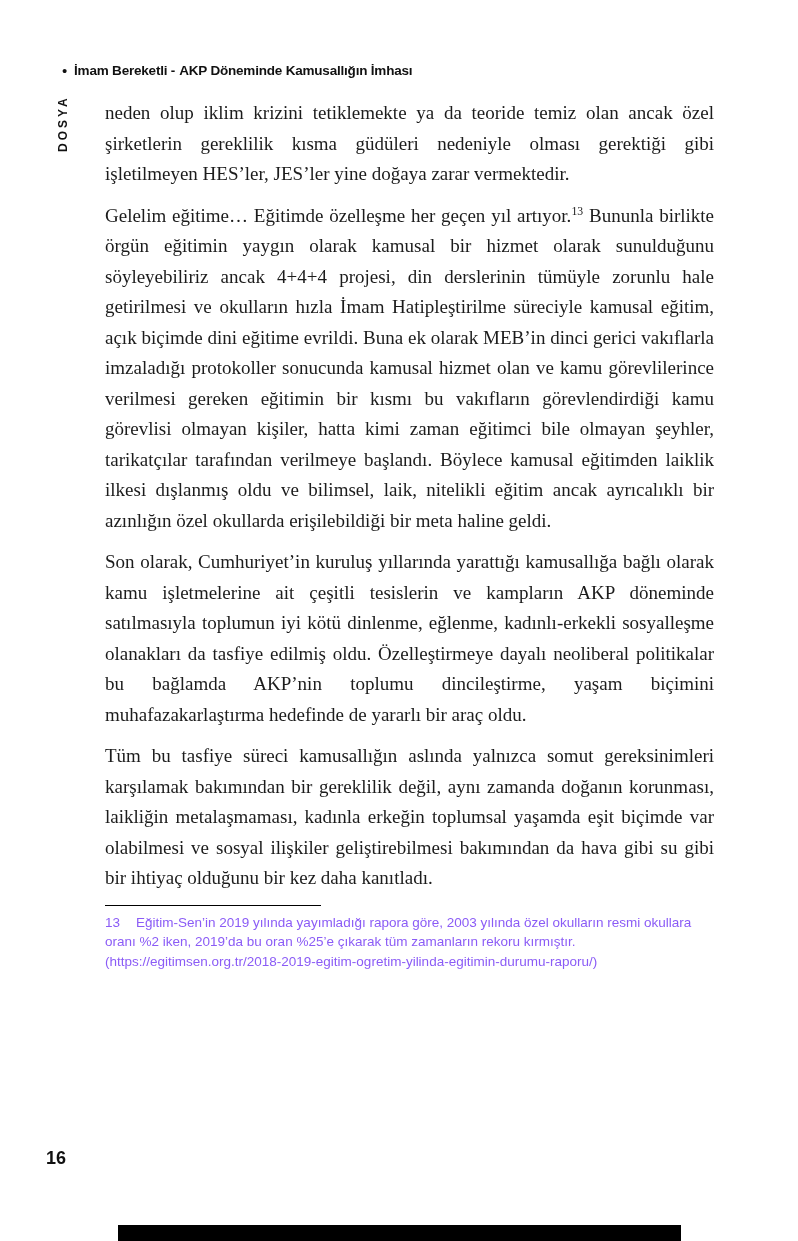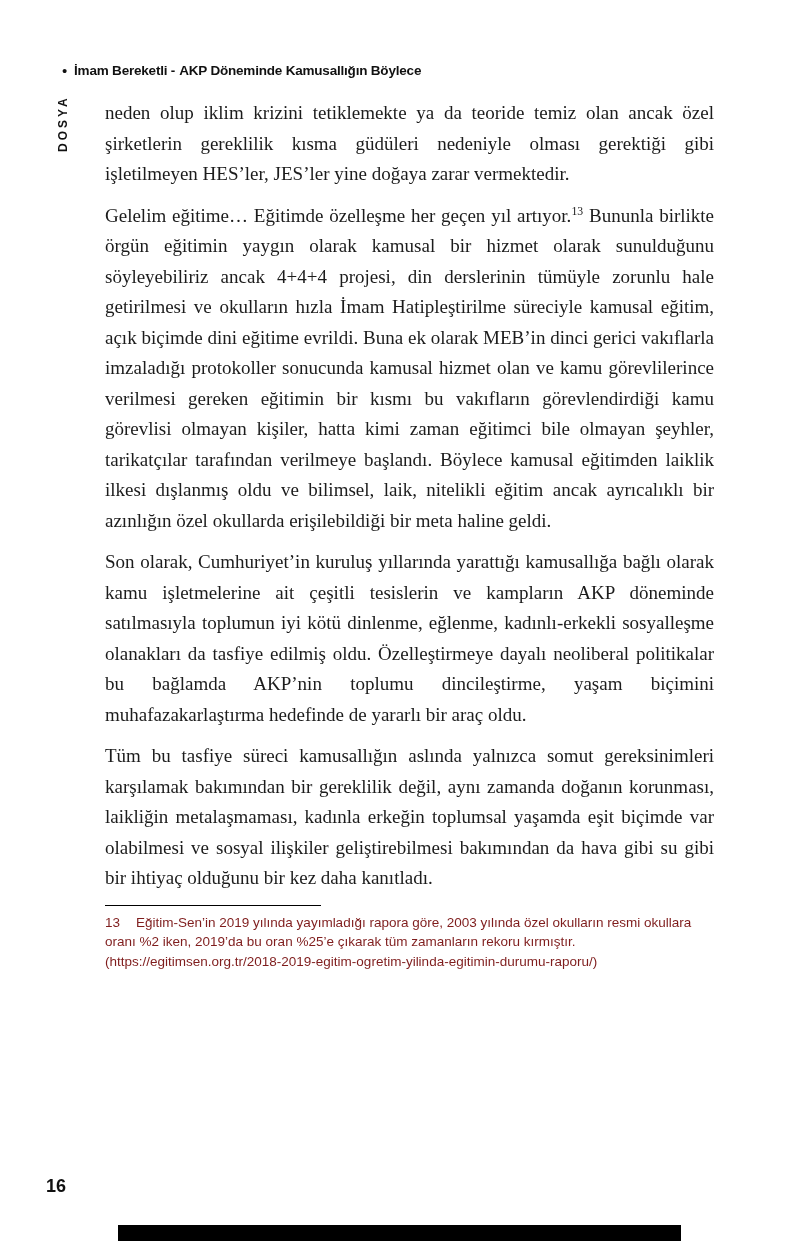--- a/index.html
+++ b/index.html
@@ -68,30 +68,30 @@
   .footnote-rule {
     width: 216px;
     border-top: 1.5px solid #000;
     margin-bottom: 7px;
   }
   .footnote {
     font-family: "Liberation Sans", sans-serif;
     font-size: 13.5px;
     line-height: 19.5px;
     text-align: left;
-    color: #7f1d1d;
+    color: #8b5cf6;
     margin: 0;
   }
   .footnote .fn-num { margin-right: 16px; }
 
   
   .page-number {
     position: absolute;
     left: 46px;
-    top: 1176px;
+    top: 1148px;
     font-family: "Liberation Sans", sans-serif;
     font-weight: 700;
     font-size: 18px;
     color: #111;
   }
 
   
   .bottom-bar {
     position: absolute;
     left: 118px;
@@ -100,21 +100,21 @@
     height: 16px;
     background: #000;
   }
 </style>
 </head>
 <body>
 
 <div class="page">
 
   <div class="running-head">
-    <span class="bullet">•</span><span class="author">İmam Bereketli -</span><span class="title">AKP Döneminde Kamusallığın Böylece</span>
+    <span class="bullet">•</span><span class="author">İmam Bereketli -</span><span class="title">AKP Döneminde Kamusallığın İmhası</span>
   </div>
 
   <div class="side-label">DOSYA</div>
 
   <main class="body-text" lang="tr">
     <p>neden olup iklim krizini tetiklemekte ya da teoride temiz olan ancak özel şirketlerin gereklilik kısma güdüleri nedeniyle olması gerektiği gibi işletilmeyen HES’ler, JES’ler yine doğaya zarar vermektedir.</p>
 
     <p><span>Gelelim eğitime… Eğitimde özelleşme her geçen yıl artıyor.</span><sup>13</sup> <span>Bununla birlikte örgün eğitimin yaygın olarak kamusal bir hizmet olarak sunulduğunu söyleyebiliriz ancak 4+4+4 projesi, din derslerinin tümüyle zorunlu hale getirilmesi ve okulların hızla İmam Hatipleştirilme süreciyle kamusal eğitim, açık biçimde dini eğitime evrildi. Buna ek olarak MEB’in dinci gerici vakıflarla imzaladığı protokoller sonucunda kamusal hizmet olan ve kamu görevlilerince verilmesi gereken eğitimin bir kısmı bu vakıfların görevlendirdiği kamu görevlisi olmayan kişiler, hatta kimi zaman eğitimci bile olmayan şeyhler, tarikatçılar tarafından verilmeye başlandı. Böylece kamusal eğitimden laiklik ilkesi dışlanmış oldu ve bilimsel, laik, nitelikli eğitim ancak ayrıcalıklı bir azınlığın özel okullarda erişilebildiği bir meta haline geldi.</span></p>
 
     <p>Son olarak, Cumhuriyet’in kuruluş yıllarında yarattığı kamusallığa bağlı olarak kamu işletmelerine ait çeşitli tesislerin ve kampların AKP döneminde satılmasıyla toplumun iyi kötü dinlenme, eğlenme, kadınlı-erkekli sosyalleşme olanakları da tasfiye edilmiş oldu. Özelleştirmeye dayalı neoliberal politikalar bu bağlamda AKP’nin toplumu dincileştirme, yaşam biçimini muhafazakarlaştırma hedefinde de yararlı bir araç oldu.</p>

